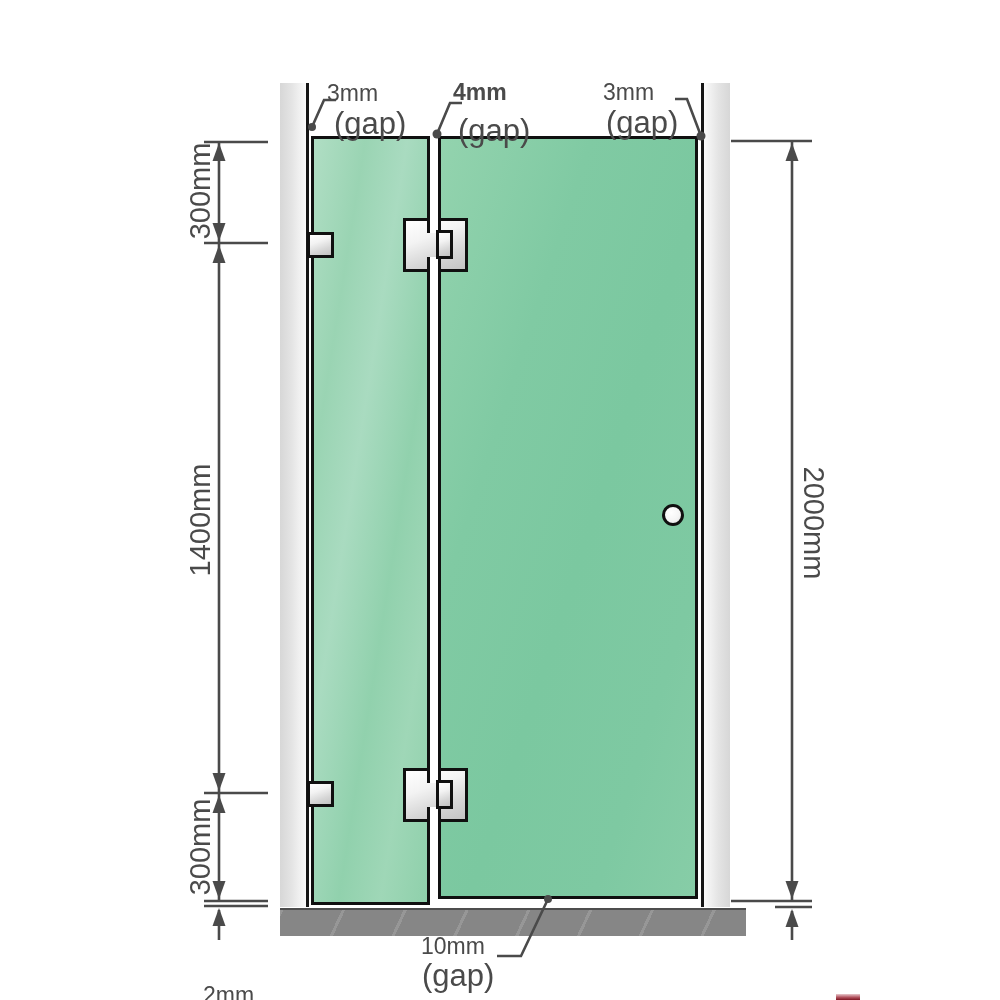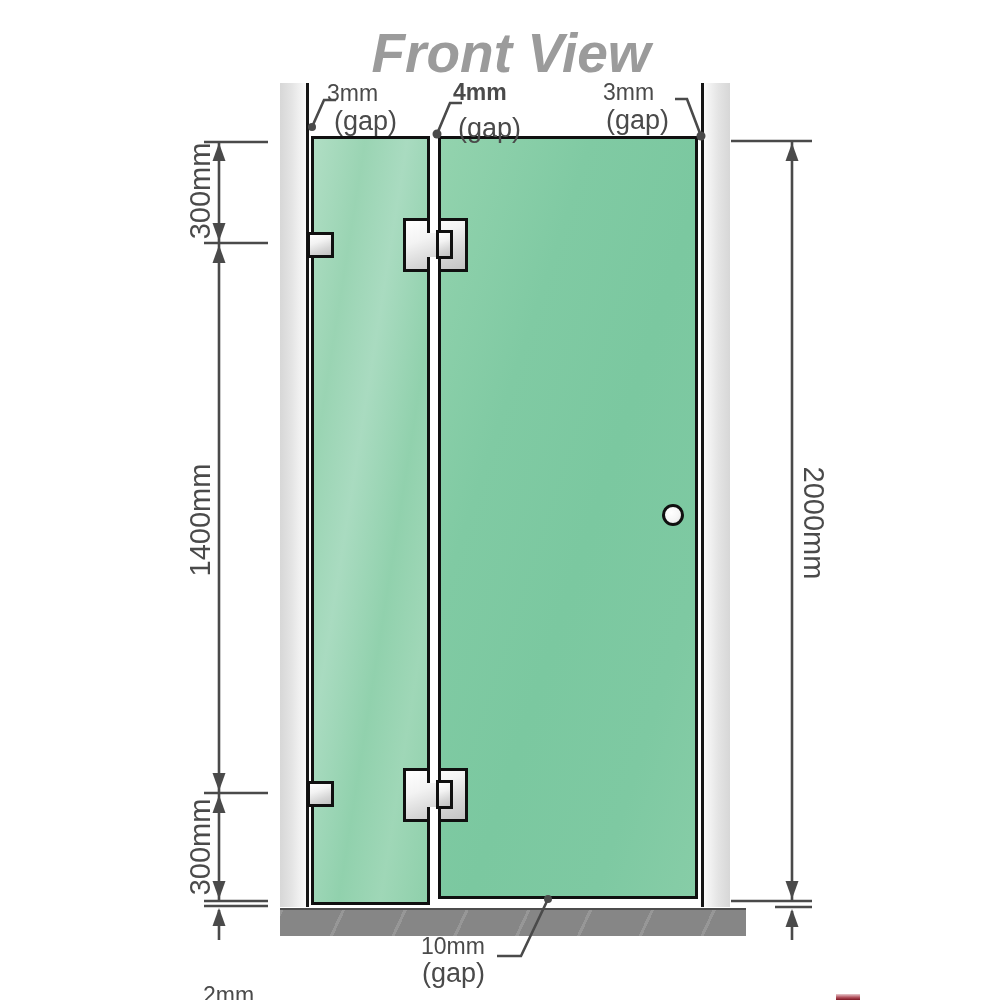--- a/index.html
+++ b/index.html
@@ -43,32 +43,31 @@
   
   #door-knob{left:662px;top:504px;width:22px;height:22px;border-radius:50%;
     border:3px solid #101010;background:radial-gradient(circle at 38% 35%,#ffffff 0%,#f4f4f4 60%,#dcdcdc 100%);z-index:4;}
   
   #dimension-overlay{left:0;top:0;z-index:3;pointer-events:none;}
   
   #page-title{left:511px;top:26px;transform:translateX(-50%);white-space:nowrap;
     font-size:55px;font-weight:bold;font-style:italic;color:#9b9b9b;line-height:1;z-index:8;}
   .dim-label{color:#4a4a4a;line-height:1;z-index:8;white-space:nowrap;}
   .gap-val{font-size:23px;}
-  .gap-qual{font-size:27px;}
+  .gap-qual{font-size:31px;}
   .vlabel{transform:translate(-50%,-50%) rotate(-90deg);font-size:29px;}
   .vlabel-r{transform:translate(-50%,-50%) rotate(90deg);font-size:29px;}
   #partial-logo-mark{left:836px;top:994px;width:24px;height:6px;z-index:9;
     background:linear-gradient(to bottom,#e9c9cd 0%,#b2535f 55%,#7e1622 100%);}
 </style>
 </head>
 <body>
 
 <div id="canvas">
 
-  <div class="abs" id="page-title">Front View</div>
 
   <div class="abs wall" id="left-wall"></div>
   <div class="abs wall" id="right-wall"></div>
 
   <div class="abs glass" id="fixed-panel"></div>
   <div class="abs glass" id="door-panel"></div>
 
   <div class="abs" id="floor-base"></div>
 
   <svg class="abs" id="dimension-overlay" width="1000" height="1000" viewBox="0 0 1000 1000">

